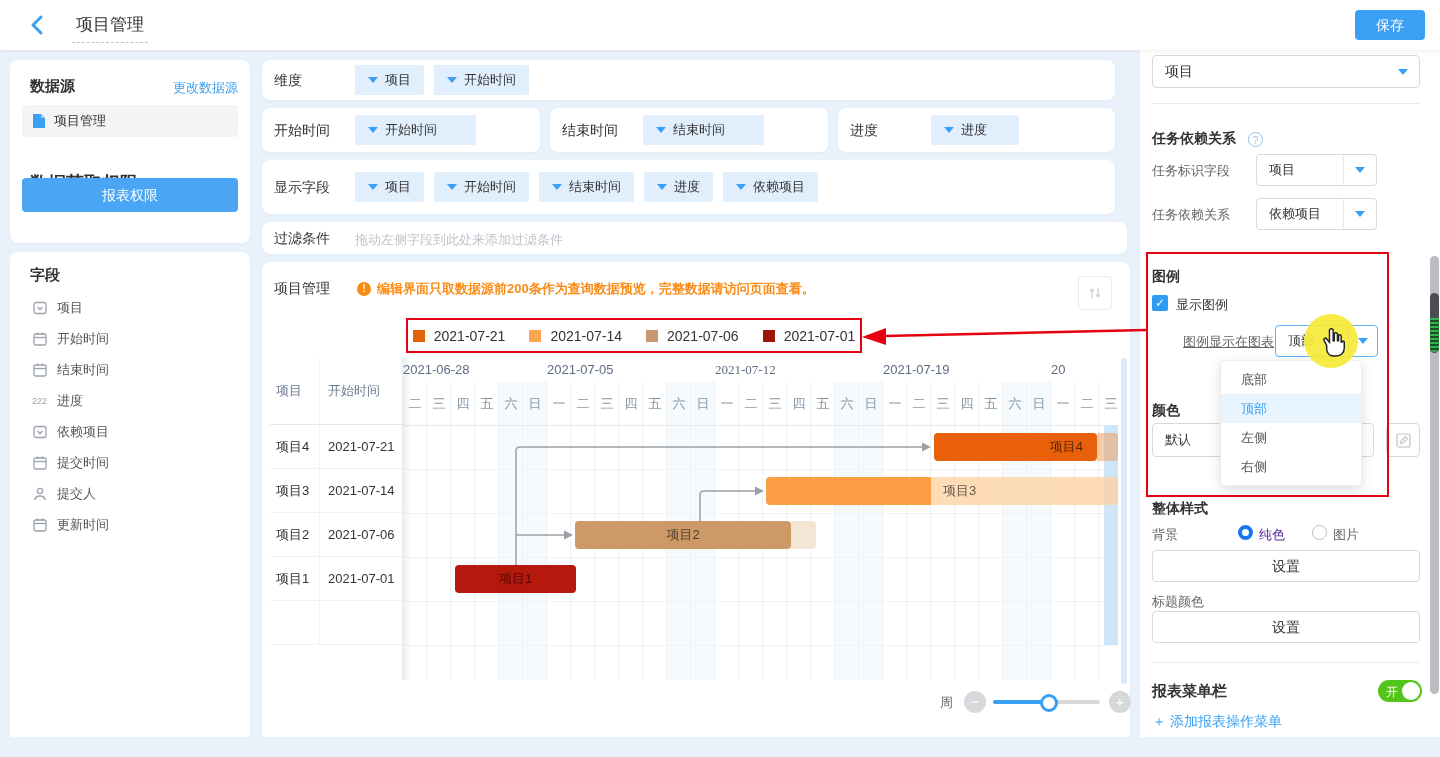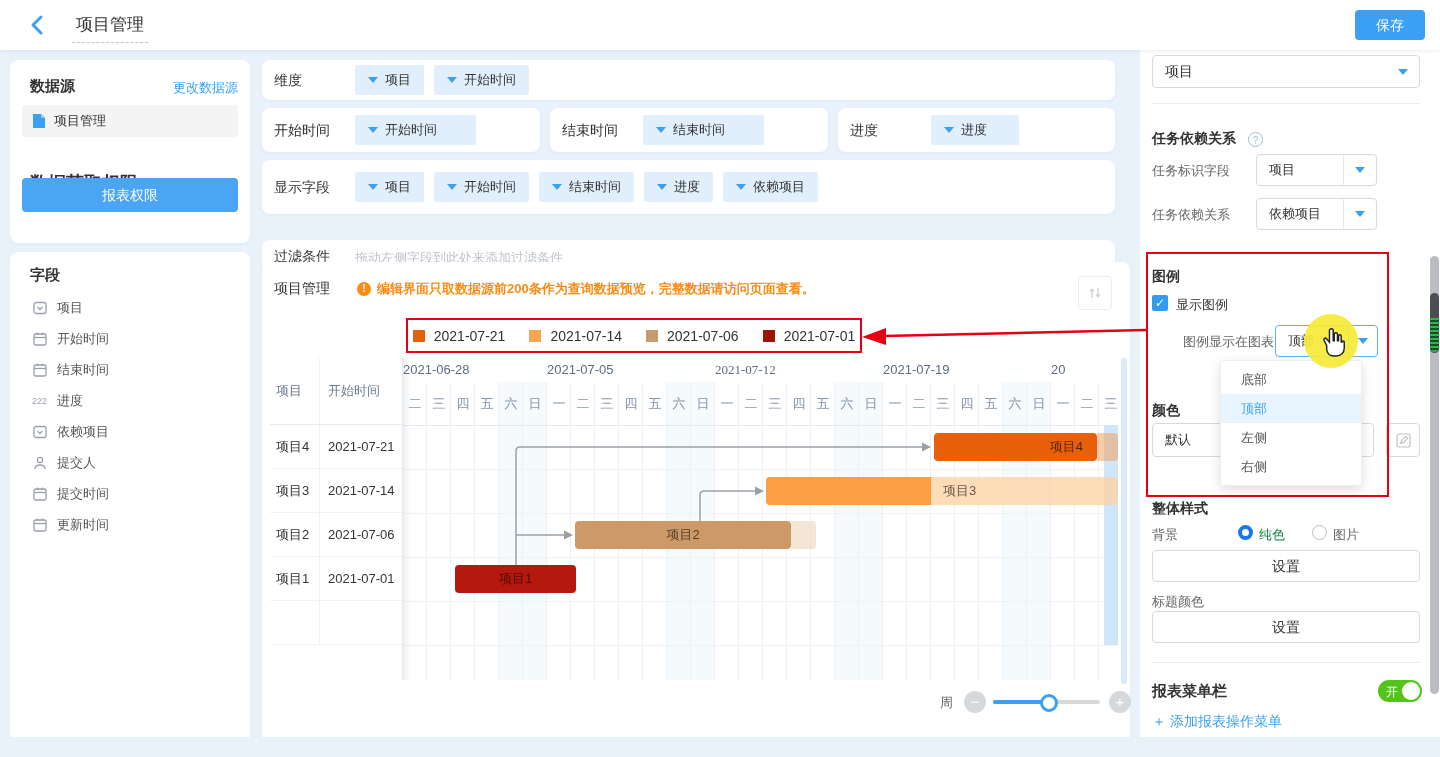--- a/index.html
+++ b/index.html
@@ -101,33 +101,33 @@
         </div>
     <div class="fieldrow">
       <svg class="ficon" viewBox="0 0 16 16">
             <rect x="2" y="2.5" width="12" height="11" rx="2" fill="none" stroke="#9aa1ac" stroke-width="1.3"></rect>
             <polyline points="5.5,7 8,9.5 10.5,7" fill="none" stroke="#9aa1ac" stroke-width="1.3"></polyline>
           </svg>
       <span>依赖项目</span>
         </div>
     <div class="fieldrow">
       <svg class="ficon" viewBox="0 0 16 16">
-            <circle cx="8" cy="5" r="2.6" fill="none" stroke="#9aa1ac" stroke-width="1.3"></circle>
-            <path d="M2.5 14c1-3 3-4 5.5-4s4.5 1 5.5 4" fill="none" stroke="#9aa1ac" stroke-width="1.3"></path>
-          </svg>
-      <span>提交人</span>
-        </div>
-    <div class="fieldrow">
-      <svg class="ficon" viewBox="0 0 16 16">
             <rect x="2" y="3" width="12" height="11" rx="1.5" fill="none" stroke="#9aa1ac" stroke-width="1.3"></rect>
             <line x1="2" y1="6.5" x2="14" y2="6.5" stroke="#9aa1ac" stroke-width="1.3"></line>
             <line x1="5.5" y1="1.5" x2="5.5" y2="4" stroke="#9aa1ac" stroke-width="1.3"></line>
             <line x1="10.5" y1="1.5" x2="10.5" y2="4" stroke="#9aa1ac" stroke-width="1.3"></line>
           </svg>
       <span>提交时间</span>
+        </div>
+    <div class="fieldrow">
+      <svg class="ficon" viewBox="0 0 16 16">
+            <circle cx="8" cy="5" r="2.6" fill="none" stroke="#9aa1ac" stroke-width="1.3"></circle>
+            <path d="M2.5 14c1-3 3-4 5.5-4s4.5 1 5.5 4" fill="none" stroke="#9aa1ac" stroke-width="1.3"></path>
+          </svg>
+      <span>提交人</span>
         </div>
     <div class="fieldrow">
       <svg class="ficon" viewBox="0 0 16 16">
             <rect x="2" y="3" width="12" height="11" rx="1.5" fill="none" stroke="#9aa1ac" stroke-width="1.3"></rect>
             <line x1="2" y1="6.5" x2="14" y2="6.5" stroke="#9aa1ac" stroke-width="1.3"></line>
             <line x1="5.5" y1="1.5" x2="5.5" y2="4" stroke="#9aa1ac" stroke-width="1.3"></line>
             <line x1="10.5" y1="1.5" x2="10.5" y2="4" stroke="#9aa1ac" stroke-width="1.3"></line>
           </svg>
       <span>更新时间</span>
         </div>
@@ -189,21 +189,21 @@
           <span class="caret"></span>
           <span>进度</span>
         </div>
     <div class="chip">
           <span class="caret"></span>
           <span>依赖项目</span>
         </div>
   </div>
 </section>
 
-<section class="card" style="left:262px;top:240px;width:853px;height:32px;">
+<section class="card" style="left:262px;top:222px;width:853px;height:32px;padding-left:12px;">
   <div class="abs lbl" style="left:12px;top:8px;">过滤条件</div>
   <div class="abs" style="left:93px;top:9px;font-size:13px;color:#c0c4cc;">拖动左侧字段到此处来添加过滤条件</div>
 </section>
 
 <section class="card" style="left:262px;top:262px;width:868px;height:483px;">
   <div class="abs lbl" style="left:12px;top:18px;">项目管理</div>
   <div class="abs" style="left:95px;top:18px;display:flex;align-items:center;gap:6px;">
     <span style="width:14px;height:14px;border-radius:50%;background:#fa8c16;color:#fff;font-size:10px;font-weight:bold;text-align:center;line-height:14px;">!</span>
     <span style="font-size:13px;color:#fa8c16;font-weight:bold;">编辑界面只取数据源前200条作为查询数据预览，完整数据请访问页面查看。</span>
   </div>
@@ -395,21 +395,21 @@
     <span class="txt">依赖项目</span>
     <span class="arrbox">
           <span class="caret"></span>
         </span>
   </div>
 
   <div class="abs bold" style="left:12px;top:218px;font-size:14px;text-align:right;">图例</div>
   <div class="abs" style="left:12px;top:245px;width:16px;height:16px;background:#2e9cf3;border-radius:2px;color:#fff;font-size:12px;text-align:center;line-height:16px;">✓</div>
   <div class="abs" style="left:36px;top:246px;font-size:13px;color:#333;">显示图例</div>
 
-  <div class="abs gray" style="left:43px;top:283px;">图例显示在图表</div>
+  <div class="abs gray" style="left:43px;top:283px;text-decoration:underline;">图例显示在图表</div>
   <div class="rsel" style="left:135px;top:275px;width:103px;height:32px;border-color:#5fb0f5;">
     <span class="txt">顶部</span>
     <span class="arrbox" style="width:28px;border-left:1px solid #5fb0f5;">
           <span class="caret"></span>
         </span>
   </div>
   <div class="abs" style="left:80px;top:310px;width:140px;background:#fff;border:1px solid #eee;border-radius:3px;box-shadow:0 4px 12px rgba(0,0,0,.13);z-index:60;padding:4px 0;">
     <div class="ddopt">底部</div>
     <div class="ddopt active">顶部</div>
     <div class="ddopt">左侧</div>
@@ -421,21 +421,21 @@
   <div class="abs" style="left:246px;top:373px;width:34px;height:34px;border:1px solid #d9d9d9;border-radius:4px;box-sizing:border-box;display:flex;align-items:center;justify-content:center;cursor:pointer;">
     <svg width="15" height="15" viewBox="0 0 15 15">
           <rect x="1" y="1" width="13" height="13" rx="2" fill="none" stroke="#c0c0c0" stroke-width="1.2"></rect>
           <path d="M4.5 10.5l1-3 4-4 2 2-4 4-3 1z" fill="none" stroke="#c0c0c0" stroke-width="1.1"></path>
         </svg>
   </div>
 
   <div class="abs bold" style="left:12px;top:450px;font-size:14px;">整体样式</div>
   <div class="abs gray" style="left:12px;top:476px;">背景</div>
   <div class="abs" style="left:98px;top:475px;width:15px;height:15px;border:4.5px solid #1778f2;border-radius:50%;box-sizing:border-box;background:#fff;"></div>
-  <div class="abs" style="left:119px;top:476px;font-size:13px;color:#15803d;">纯色</div>
+  <div class="abs" style="left:119px;top:476px;font-size:13px;color:#4c1d95;">纯色</div>
   <div class="abs" style="left:172px;top:475px;width:15px;height:15px;border:1.5px solid #bfbfbf;border-radius:50%;box-sizing:border-box;background:#fff;"></div>
   <div class="abs gray" style="left:193px;top:476px;">图片</div>
   <div class="setbtn" style="left:12px;top:500px;width:268px;height:32px;line-height:30px;">设置</div>
   <div class="abs gray" style="left:12px;top:543px;">标题颜色</div>
   <div class="setbtn" style="left:12px;top:561px;width:268px;height:32px;line-height:30px;">设置</div>
   <div class="divider" style="left:12px;top:612px;width:268px;"></div>
 
   <div class="abs bold" style="left:12px;top:632px;font-size:15px;">报表菜单栏</div>
   <div class="abs" style="left:238px;top:630px;width:44px;height:22px;background:#52c41a;border-radius:11px;cursor:pointer;">
     <span style="position:absolute;left:8px;top:4px;font-size:12px;color:#fff;">开</span>

